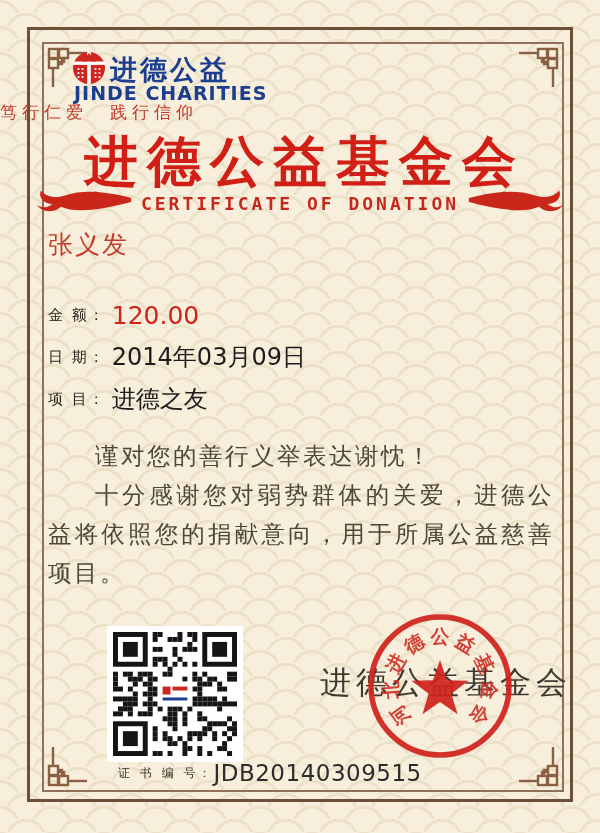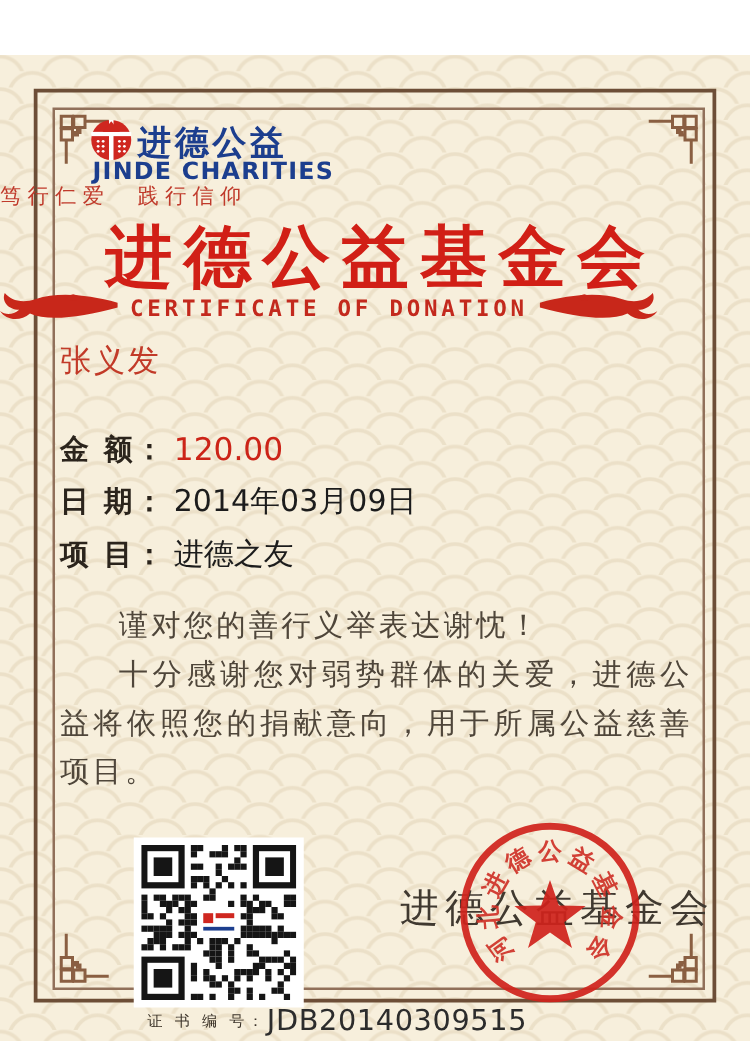--- a/index.html
+++ b/index.html
@@ -9,21 +9,20 @@
     position:relative;overflow:hidden;
   }
   .certificate{
     position:absolute;inset:0;
     background-color:#f7efdc;
     background-image:
       radial-gradient(circle at 50% 128%, rgba(0,0,0,0) 17px, rgba(176,146,96,0.16) 18px, rgba(176,146,96,0.16) 20px, rgba(0,0,0,0) 21px),
       radial-gradient(circle at 50% 128%, rgba(0,0,0,0) 17px, rgba(176,146,96,0.16) 18px, rgba(176,146,96,0.16) 20px, rgba(0,0,0,0) 21px);
     background-size:52px 26px;
     background-position:0 0,26px 13px;
-    margin-top:44px;
   }
   .border-outer{
     position:absolute;left:27px;top:27px;right:27px;bottom:31px;
     border:3px solid #6d4e37;
   }
   .border-inner{
     position:absolute;left:42px;top:42px;right:36px;bottom:41px;
     border:2px solid #91705a;
   }
   .corner{position:absolute;width:42px;height:42px;}
@@ -50,35 +49,35 @@
     letter-spacing:5px;white-space:pre;
   }
   .main-title{
     position:absolute;left:0;right:0;top:126px;text-align:center;
     font-family:"DejaVu Serif",serif;font-weight:bold;
     font-size:54px;color:#d11f16;letter-spacing:9px;text-indent:9px;
     white-space:nowrap;
   }
   .subtitle-row{
     position:absolute;left:0;right:0;top:188px;height:30px;
-    display:flex;align-items:center;gap:8px;
+    display:flex;align-items:center;justify-content:center;gap:8px;
   }
   .subtitle{
     font-family:"DejaVu Sans Mono","Liberation Mono",monospace;font-weight:bold;
     font-size:18px;color:#c3291d;letter-spacing:3px;white-space:nowrap;
   }
   .donor-name{
     position:absolute;left:48px;top:228px;
     font-size:25px;color:#c23a28;letter-spacing:2px;
   }
   .fields{position:absolute;left:48px;top:294px;}
   .field-row{height:42px;display:flex;align-items:center;}
   .field-label{
-    font-family:"DejaVu Serif",serif;font-weight:bold;
-    font-size:23px;color:#2b241c;letter-spacing:2px;white-space:pre;
+    font-family:"DejaVu Serif",serif;font-weight:normal;
+    font-size:15px;color:#2b241c;letter-spacing:2px;white-space:pre;
   }
   .field-value{font-size:24px;color:#1c1c1c;margin-left:6px;text-align:right;}
   .field-value.red{color:#cc2418;font-size:25px;}
   .body-text{
     position:absolute;left:48px;right:46px;top:437px;
     font-family:"DejaVu Serif",serif;font-size:23.5px;color:#4f463a;
     line-height:39px;letter-spacing:2.5px;text-align:justify;
   }
   .body-text p{margin:0;text-indent:2em;}
   .qr-box{

